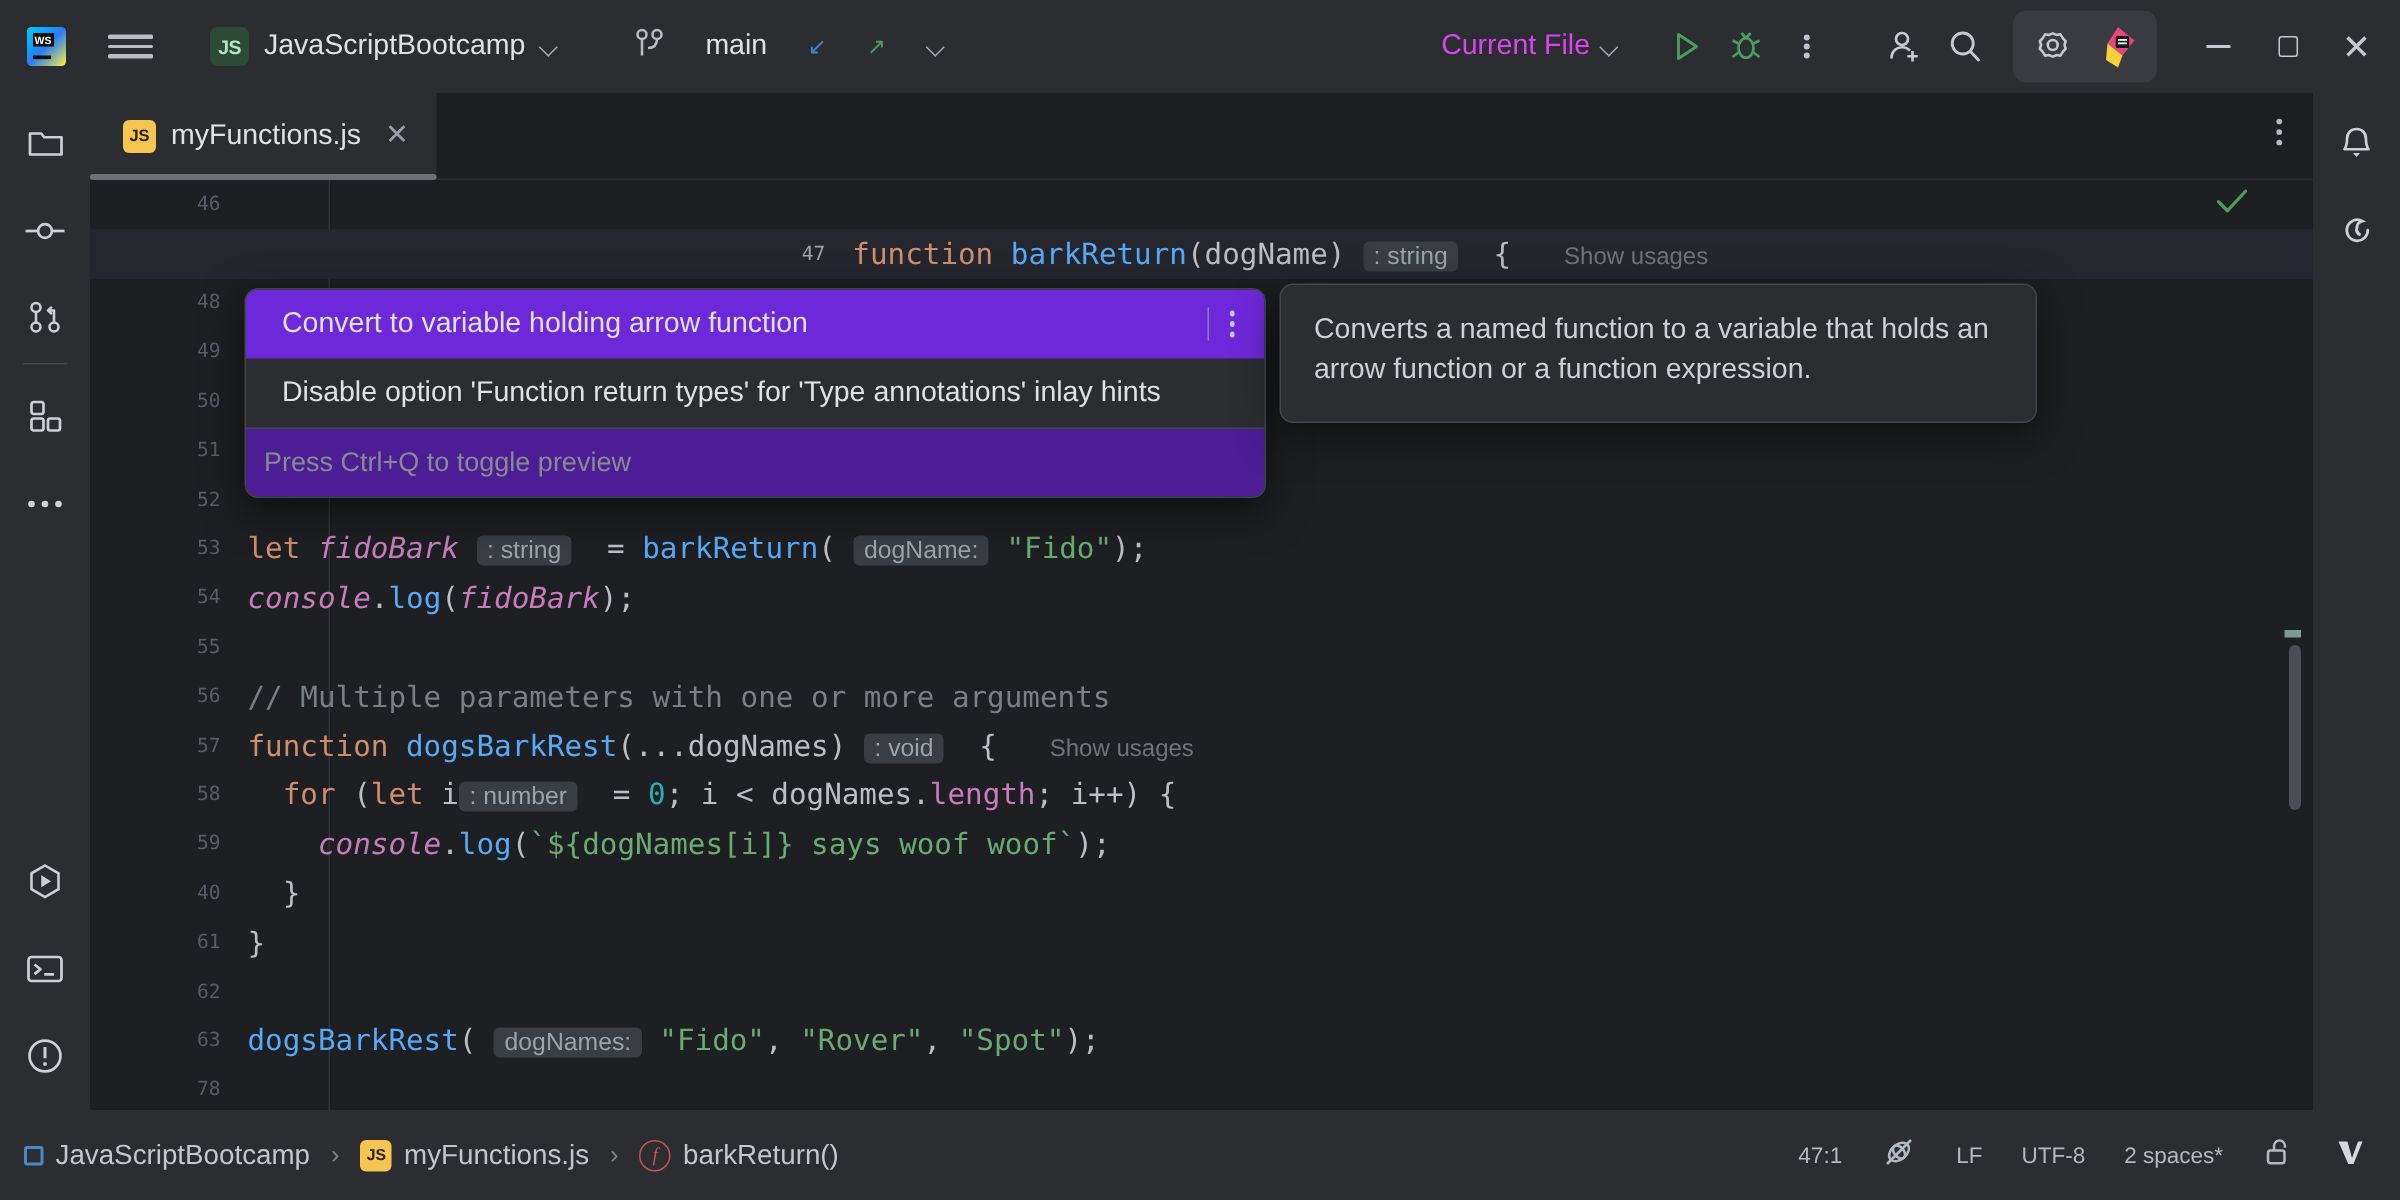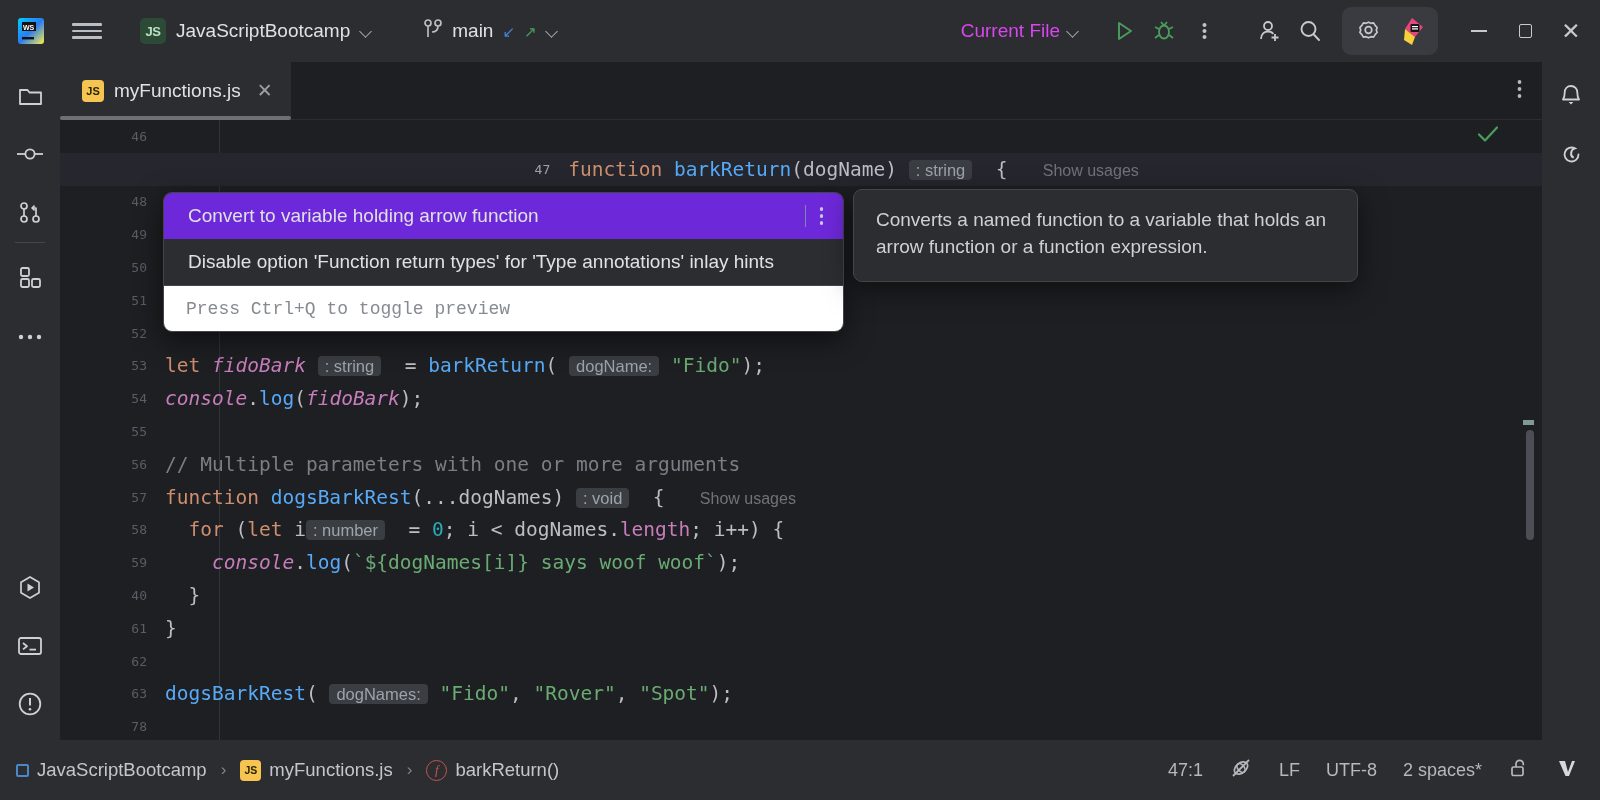--- a/index.html
+++ b/index.html
@@ -29,21 +29,21 @@
     color:#b6e3c3; font-size:13px; font-weight:bold;
     display:flex; align-items:center; justify-content:center; letter-spacing:-0.5px;
   }
   .proj-name { color:#dfe1e5; font-size:19px; }
   .chev { width:13px; height:13px; position:relative; display:inline-block; }
   .chev::before {
     content:""; position:absolute; left:1px; top:2px;
     width:8px; height:8px; border-right:1.8px solid #a8abb2; border-bottom:1.8px solid #a8abb2;
     transform: rotate(45deg);
   }
-  .branch-chip { display:flex; align-items:center; gap:9px; margin-left:34px; padding:5px 8px; border-radius:6px; cursor:pointer;}
+  .branch-chip { display:flex; align-items:center; gap:27px; margin-left:34px; padding:5px 8px; border-radius:6px; cursor:pointer;}
   .branch-name { color:#dfe1e5; font-size:19px; }
   .arrow-dl { color:#3d87d8; font-size:15px; line-height:1; }
   .arrow-ur { color:#4a9e5c; font-size:15px; line-height:1; }
 
   .runcfg { margin-left:auto; display:flex; align-items:center; gap:7px; padding:5px 8px; border-radius:6px; cursor:pointer;}
   .runcfg-label { color:#d946ef; font-size:19px;}
   .tb-icon-btn { width:40px; height:40px; display:flex; align-items:center; justify-content:center; border-radius:6px; cursor:pointer;}
   .tb-gap-l { margin-left:16px; }
   .tb-right-group { display:flex; align-items:center; margin-left:26px; }
   .settings-group {
@@ -139,23 +139,23 @@
   .popup-item {
     height:46px; display:flex; align-items:center; padding:0 14px 0 24px;
     color:#dfe1e5; font-size:19px; cursor:pointer; white-space:nowrap;
   }
   .popup-item.selected { background:#6d28d9; }
   .popup-item .pi-label { flex:1; overflow:hidden; text-overflow:ellipsis; }
   .pi-divider { width:1px; height:22px; background:#7b89a8; margin-right:14px; }
   .pi-dots { display:flex; flex-direction:column; gap:3.5px; padding-right:6px; cursor:pointer; }
   .pi-dots i { width:3.4px; height:3.4px; background:#c9ccd2; border-radius:50%; display:block;}
   .popup-footer {
-    height:46px; background:#ffffff; border-top:1px solid #43454a;
-    display:flex; align-items:center; padding-left:22px;
-    color:#868a91; font-size:18px;font-family:Liberation Mono, monospace;
+    height:46px; background:#4c1d95; border-top:1px solid #43454a;
+    display:flex; align-items:center; padding-left:12px;
+    color:#868a91; font-size:18px;
   }
 
   
   .doctip {
     position:absolute; left:853px; top:189px; width:505px;
     background:#2b2d30; border:1px solid #43454a; border-radius:9px;
     padding:17px 22px 20px 22px; box-shadow:0 8px 28px rgba(0,0,0,0.5);
     color:#ced0d6; font-size:19px; line-height:1.42;
   }
 
@@ -166,21 +166,21 @@
   }
   .bc { display:flex; align-items:center; margin-left:16px; gap:9px; }
   .bc-item { display:flex; align-items:center; gap:8px; color:#c3c6cc; font-size:18.5px; cursor:pointer; }
   .bc-sep { color:#80848b; font-size:17px; margin:0 5px; }
   .proj-sq { width:13px; height:13px; border:2px solid #4a88c7; border-radius:2px; }
   .bc-js { width:21px; height:21px; border-radius:4px; background:#f5c451; color:#2b2400;
            font-size:10.5px; font-weight:bold; display:flex; align-items:center; justify-content:center;}
   .bc-f { width:21px; height:21px; border-radius:50%; border:1.6px solid #c75450; color:#c75450;
           font-size:13px; font-style:italic; display:flex; align-items:center; justify-content:center; font-family:"Liberation Serif", serif;}
   .sb-right { margin-left:auto; display:flex; align-items:center; gap:26px; margin-right:22px; }
-  .sb-item { color:#b4b8bf; font-size:18px; cursor:pointer; }
+  .sb-item { color:#b4b8bf; font-size:15px; cursor:pointer; }
 </style>
 </head>
 <body>
 
 <div id="app">
 
   <div class="toolbar">
 
     <div class="tb-logo">
       <svg width="30" height="30" viewBox="0 0 30 30">

